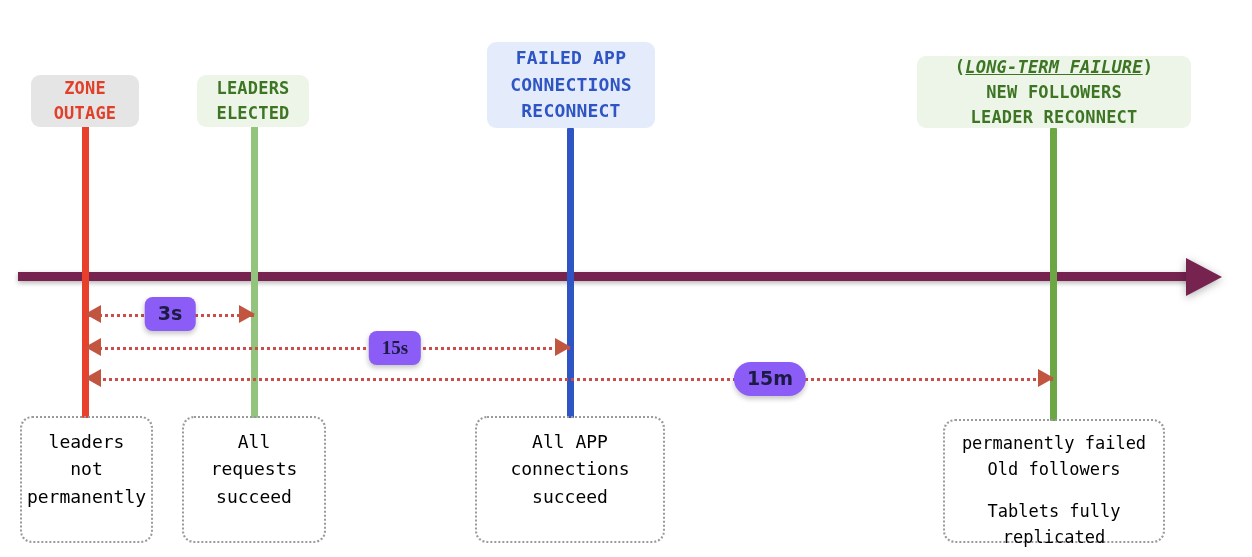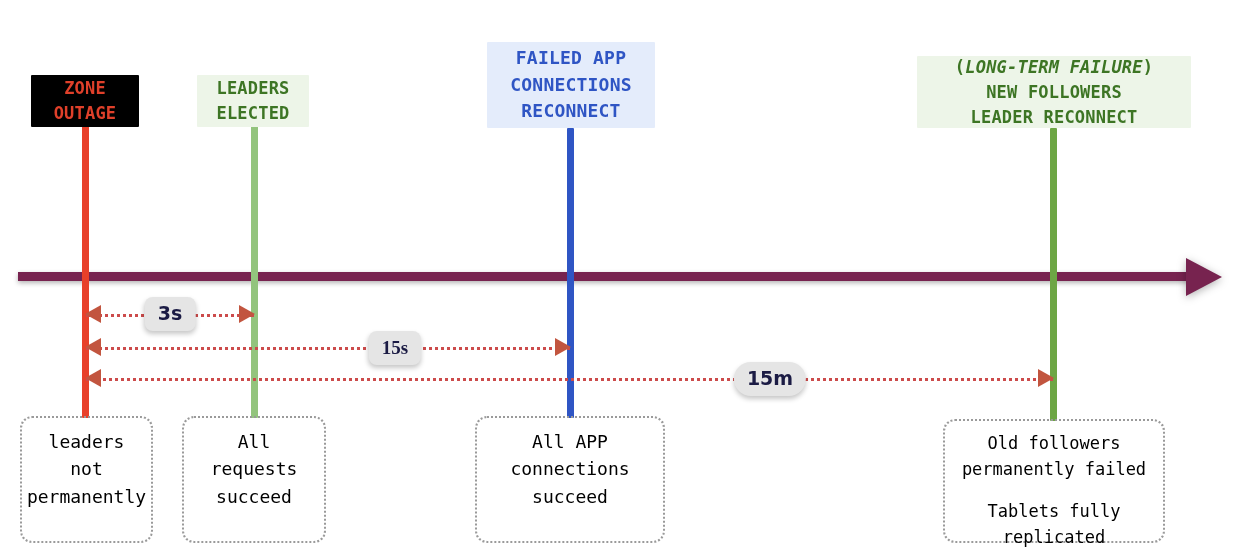--- a/index.html
+++ b/index.html
@@ -48,33 +48,33 @@
   
   .event-line {
     position: absolute;
     width: 7px;
     border-radius: 1px;
   }
 
   
   .event-chip {
     position: absolute;
-    border-radius: 1px;
+    border-radius: 9px;
     text-align: center;
     font-weight: bold;
     letter-spacing: 0.2px;
     box-sizing: border-box;
     display: flex;
     flex-direction: column;
     justify-content: center;
     align-items: center;
     line-height: 1.47;
   }
   .event-chip .ln { display: block; white-space: pre; }
-  .event-chip .ital { font-style: italic; }
+  .event-chip .ital { font-style: italic; text-decoration: underline; }
 
   
   .measure {
     position: absolute;
     height: 0;
   }
   .measure .dots {
     position: absolute;
     left: 0;
     top: 0;
@@ -92,21 +92,21 @@
   .measure .cap-left {
     left: -1px;
     border-right: 16px solid #c2553f;
   }
   .measure .cap-right {
     right: -1px;
     border-left: 16px solid #c2553f;
   }
   .badge {
     position: absolute;
-    background: #e5e5e5;
+    background: #8b5cf6;
     color: #1b1b44;
     font-weight: bold;
     border-radius: 8px;
     padding: 7px 13px 8px 13px;
     font-size: 19px;
     line-height: 1;
     box-shadow: 0 3px 5px rgba(0,0,0,0.22);
     transform: translate(-50%, -50%);
     font-family: "DejaVu Sans", "Liberation Sans", sans-serif;
     white-space: nowrap;
@@ -132,21 +132,21 @@
 <div id="stage">
 
   <div class="axis-line"></div>
   <div class="axis-head"></div>
 
   <div class="event-line" style="left:82px; top:126px; height:292px; background:#e8402a;"></div>
   <div class="event-line" style="left:251px; top:126px; height:292px; background:#93c47d;"></div>
   <div class="event-line" style="left:567px; top:128px; height:290px; background:#2f55c4;"></div>
   <div class="event-line" style="left:1050px; top:128px; height:293px; background:#6da644;"></div>
 
-  <div class="event-chip" style="left:31px; top:75px; width:108px; height:52px; background:#000000; color:#e0402a; font-size:17px;">
+  <div class="event-chip" style="left:31px; top:75px; width:108px; height:52px; background:#e5e5e5; color:#e0402a; font-size:17px;">
     <span class="ln">ZONE</span>
     <span class="ln">OUTAGE</span>
   </div>
 
   <div class="event-chip" style="left:197px; top:75px; width:112px; height:52px; background:#edf5e8; color:#3d7524; font-size:17px;">
     <span class="ln">LEADERS</span>
     <span class="ln">ELECTED</span>
   </div>
 
   <div class="event-chip" style="left:487px; top:42px; width:168px; height:86px; background:#e4ecfb; color:#2f55c4; font-size:18px;">
@@ -194,20 +194,20 @@
     <span class="ln">succeed</span>
   </div>
 
   <div class="outcome" style="left:475px; top:416px; width:190px; height:127px; font-size:18px;">
     <span class="ln">All APP</span>
     <span class="ln">connections</span>
     <span class="ln">succeed</span>
   </div>
 
   <div class="outcome" style="left:943px; top:419px; width:222px; height:124px; font-size:17px;">
+    <span class="ln">permanently failed</span>
     <span class="ln">Old followers</span>
-    <span class="ln">permanently failed</span>
     <span class="gap"></span>
     <span class="ln">Tablets fully</span>
     <span class="ln">replicated</span>
   </div>
 
 </div>
 
 </body></html>

